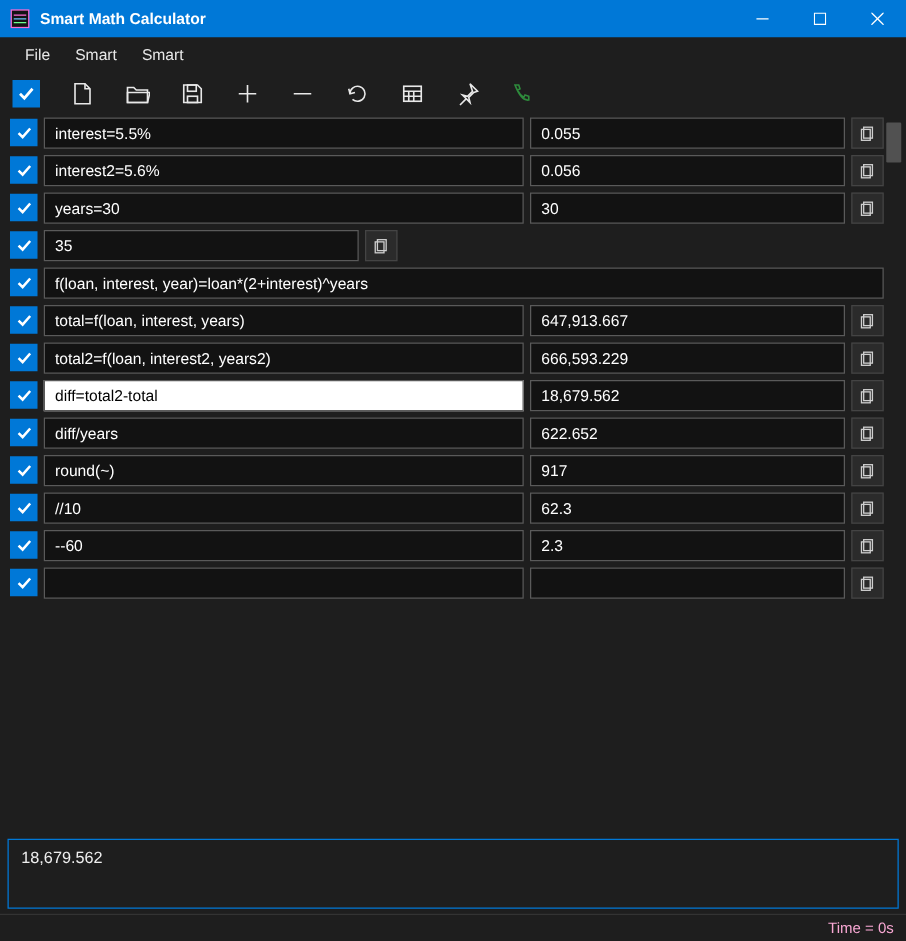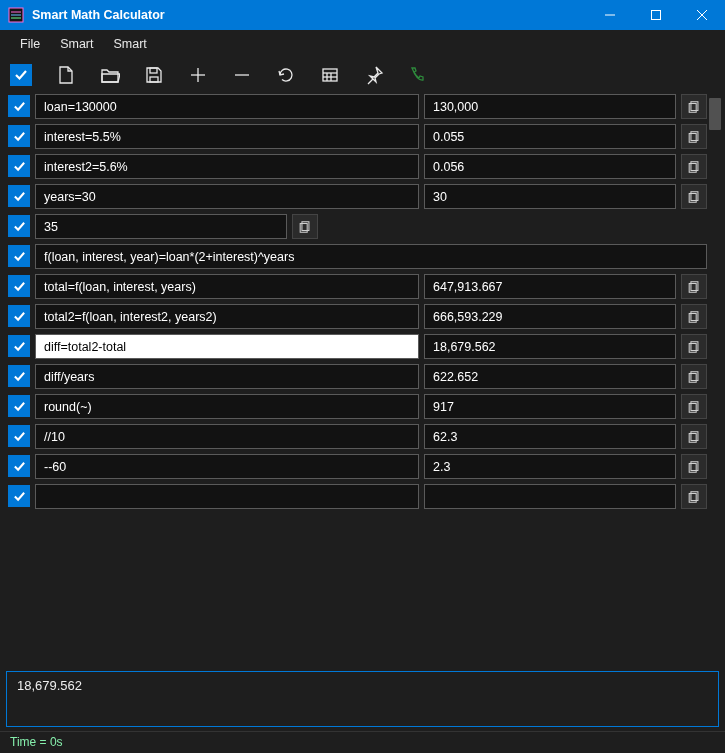--- a/index.html
+++ b/index.html
@@ -140,21 +140,22 @@
     height: 56px;
     padding: 6px 10px;
     font-size: 13px;
     color: #eee;
   }
   .statusbar {
     height: 22px;
     border-top: 1px solid #333;
     padding: 3px 10px;
     font-size: 12px;
-    color: #86efac;
+    color: #f9a8d4;
+    text-align: right;
   }
 </style>
 </head>
 <body>
 
 <div class="titlebar">
   <div class="appicon">
     <svg viewBox="0 0 16 16">
         <rect x="1" y="1" width="14" height="14" fill="#141414" stroke="#ff6bd6"></rect>
         <line x1="3" y1="5" x2="13" y2="5" stroke="#ff6bd6"></line>
@@ -253,35 +254,20 @@
 </div>
 
 <div class="rows-wrap">
   <div class="rows" id="rows-container">
       <div class="row">
         <div class="rcheck">
           <svg viewBox="0 0 14 14">
             <polyline points="2,7 5.5,10.5 12,3"></polyline>
           </svg>
         </div>
-        <div class="expr">loan=130000</div>
-        <div class="result">130,000</div>
-        <div class="copybtn">
-          <svg viewBox="0 0 16 16">
-            <rect x="4.5" y="2" width="8" height="10"></rect>
-            <rect x="2.5" y="4" width="8" height="10"></rect>
-          </svg>
-        </div>
-      </div>
-      <div class="row">
-        <div class="rcheck">
-          <svg viewBox="0 0 14 14">
-            <polyline points="2,7 5.5,10.5 12,3"></polyline>
-          </svg>
-        </div>
         <div class="expr">interest=5.5%</div>
         <div class="result">0.055</div>
         <div class="copybtn">
           <svg viewBox="0 0 16 16">
             <rect x="4.5" y="2" width="8" height="10"></rect>
             <rect x="2.5" y="4" width="8" height="10"></rect>
           </svg>
         </div>
       </div>
       <div class="row">

